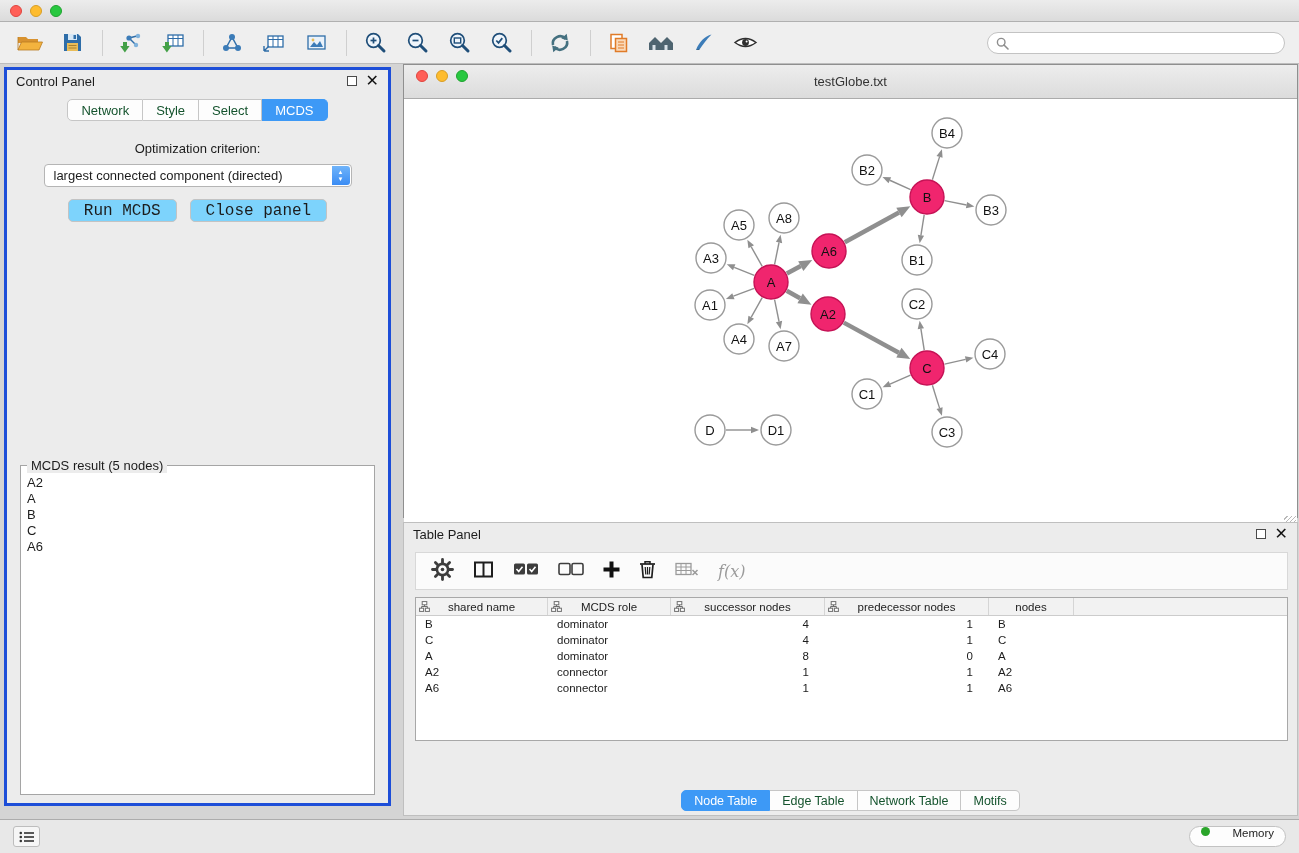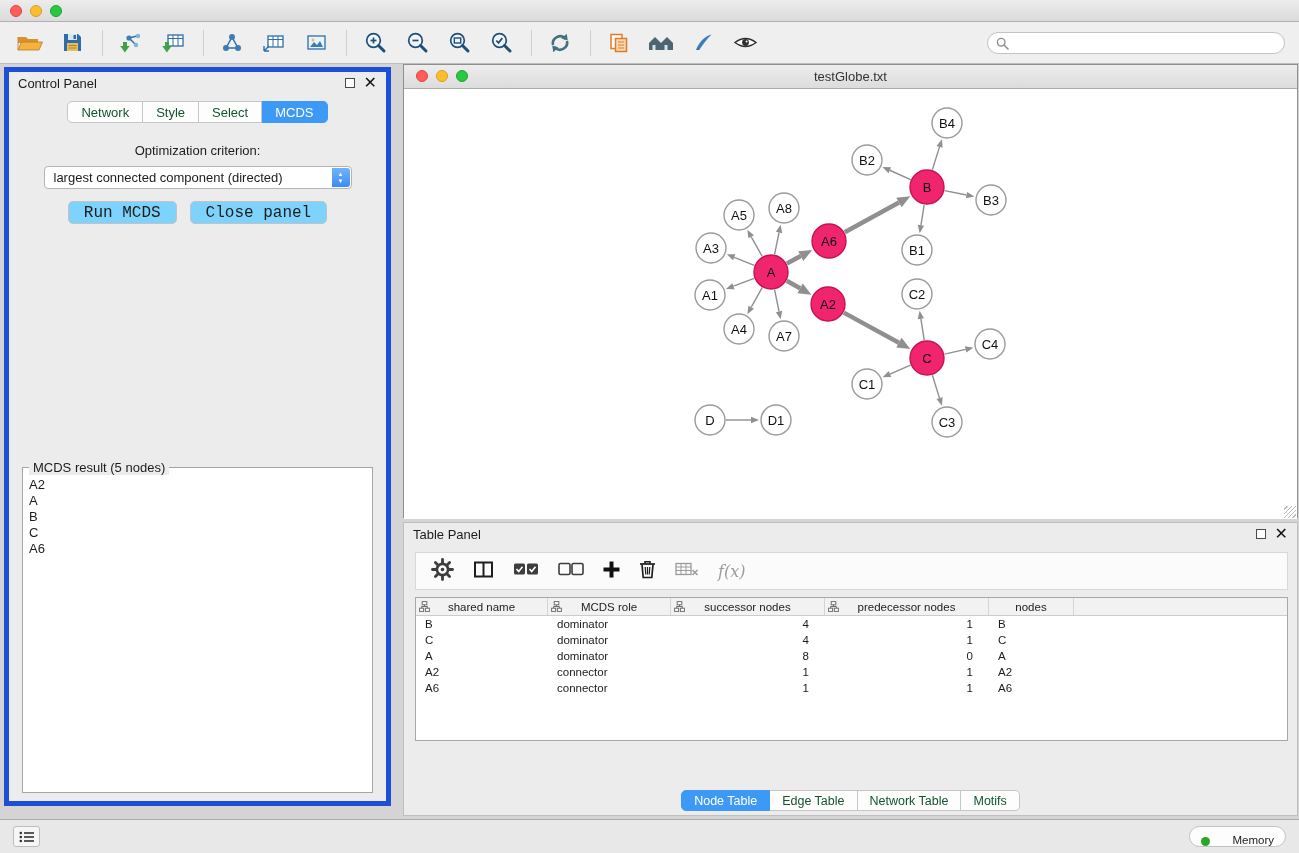--- a/index.html
+++ b/index.html
@@ -25,21 +25,21 @@
     border-radius:4px; margin-right:6px; cursor:default; }
   .tb-sep { width:1px; height:26px; background:#CFCFCF; margin:0 10px 0 6px; }
   .search-wrap { margin-left:auto; position:relative; margin-right:2px; }
   .search-input { width:298px; height:22px; border-radius:11px; border:1px solid #C3C3C3;
     background:#FFF; padding:0 10px 0 26px; font-size:12px; outline:none;
     font-family:"Liberation Sans","DejaVu Sans",sans-serif; }
   .search-mag { position:absolute; left:9px; top:5px; }
 
   
   .control-panel { position:absolute; left:4px; top:67px; width:387px; height:739px;
-    background:#ECECEC; border:5px solid #1d4ed8; }
+    background:#ECECEC; border:3px solid #1d4ed8; }
   .panel-header { height:22px; display:flex; align-items:center; padding:0 9px; font-size:13px; color:#1c1c1c; }
   .panel-header .ph-spacer { flex:1; }
   .win-float-icon { width:10px; height:10px; border:1.5px solid #4a4a4a; display:inline-block; margin-right:9px; background:#fff; }
   .win-close-icon { font-weight:bold; font-size:16px; line-height:14px; color:#111; }
   .cp-tabs { display:flex; justify-content:center; margin-top:7px; }
   .seg-tab { background:#FDFDFD; border:1px solid #C6C6C6; border-left:none;
     padding:3px 13px; font-size:13px; color:#14532d; height:22px; display:flex; align-items:center; }
   .seg-tab:first-child { border-left:1px solid #C6C6C6; border-radius:5px 0 0 5px; }
   .seg-tab:last-child { border-radius:0 5px 5px 0; }
   .seg-tab.active { background:#3D99F6; border-color:#3D99F6; color:#FFF; }
@@ -55,21 +55,21 @@
     font-size:16px; padding:3px 15px; height:23px; display:flex; align-items:center; color:#1c1c1c;font-family:Liberation Mono, monospace; }
   .result-box { position:absolute; left:13px; right:13px; top:395px; bottom:8px;
     background:#FFF; border:1px solid #A5A5A5; }
   .result-legend { position:absolute; top:-8px; left:6px; background:#ECECEC; padding:0 4px; font-size:13px; }
   .result-list { padding:9px 0 0 6px; }
   .result-item { font-size:13px; line-height:16px; }
 
   
   .net-window { position:absolute; left:403px; top:64px; width:895px; height:454px;
     background:#FFF; border:1px solid #8F8F8F; }
-  .net-header { height:24px; background:linear-gradient(#EDEDED,#DCDCDC); border-bottom:1px solid #ABABAB;
+  .net-header { height:34px; background:linear-gradient(#EDEDED,#DCDCDC); border-bottom:1px solid #ABABAB;
     position:relative; display:flex; align-items:center; justify-content:center; }
   .net-header .traffic { left:12px; top:5px; }
   .net-title { font-size:13px; color:#333; }
   .net-canvas { position:relative; width:100%; height:430px; background:#FFF; }
   .net-canvas svg { position:absolute; left:0; top:0; }
   svg text { font-family:"Liberation Sans","DejaVu Sans",sans-serif; }
   .resize-grip { position:absolute; right:1px; bottom:1px; width:12px; height:12px;
     background:repeating-linear-gradient(135deg, transparent 0 2px, #B9B9B9 2px 3px); }
 
   
@@ -89,21 +89,21 @@
   .td.num { text-align:right; padding-right:16px; padding-left:0; }
   .tt-tabs { position:absolute; left:0; right:0; top:267px; display:flex; justify-content:center; }
   .tt-tabs .seg-tab { font-size:12.5px; padding:2px 12px; height:21px; }
 
   
   .statusbar { position:absolute; left:0; right:0; bottom:0; height:34px;
     background:#E8E8E8; border-top:1px solid #ACACAC; display:flex; align-items:center; padding:0 13px; }
   .status-list-btn { width:27px; height:21px; background:#F6F6F6; border:1px solid #BDBDBD;
     border-radius:3px; display:flex; align-items:center; justify-content:center; }
   .memory-btn { margin-left:auto; height:21px; background:#FDFDFD; border:1px solid #C2C2C2;
-    border-radius:11px; display:flex; align-items:flex-end; gap:22px; padding:0 11px; font-size:11.5px; }
+    border-radius:11px; display:flex; align-items:flex-start; gap:22px; padding:0 11px; font-size:11.5px; }
   .mem-dot { width:9px; height:9px; border-radius:50%; background:#2AA52A; display:inline-block; }
 </style>
 </head>
 <body>
 
 <div class="titlebar">
   <div class="traffic">
     <span class="light red"></span>
     <span class="light yellow"></span>
     <span class="light green"></span>

